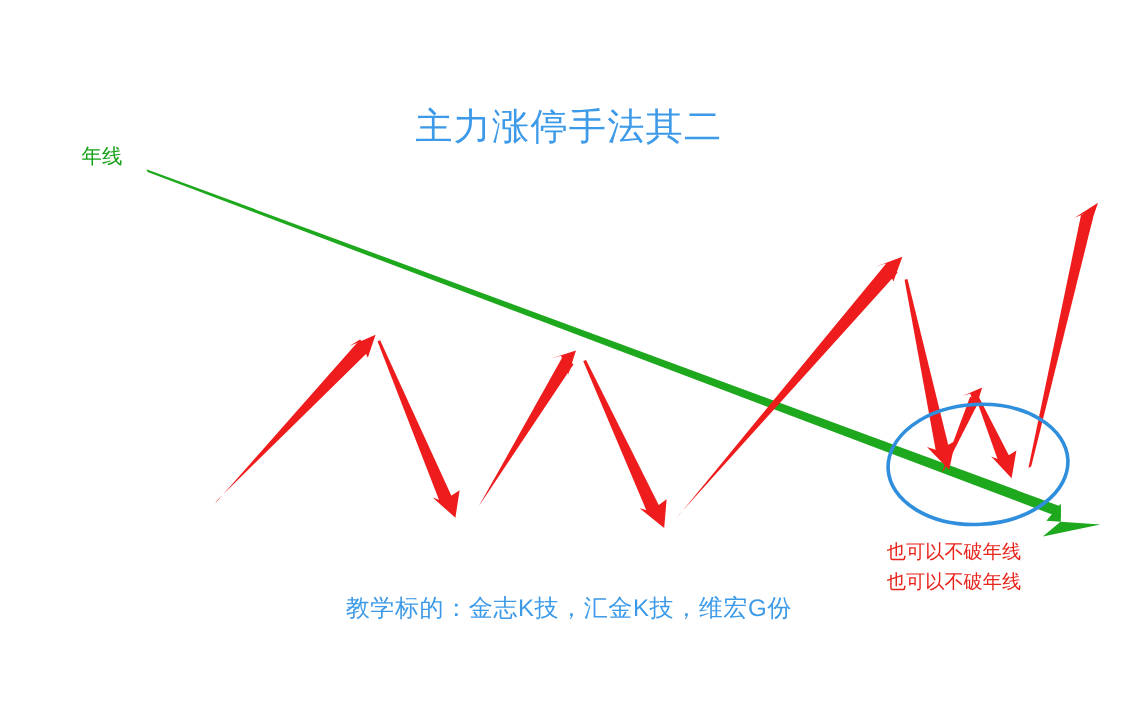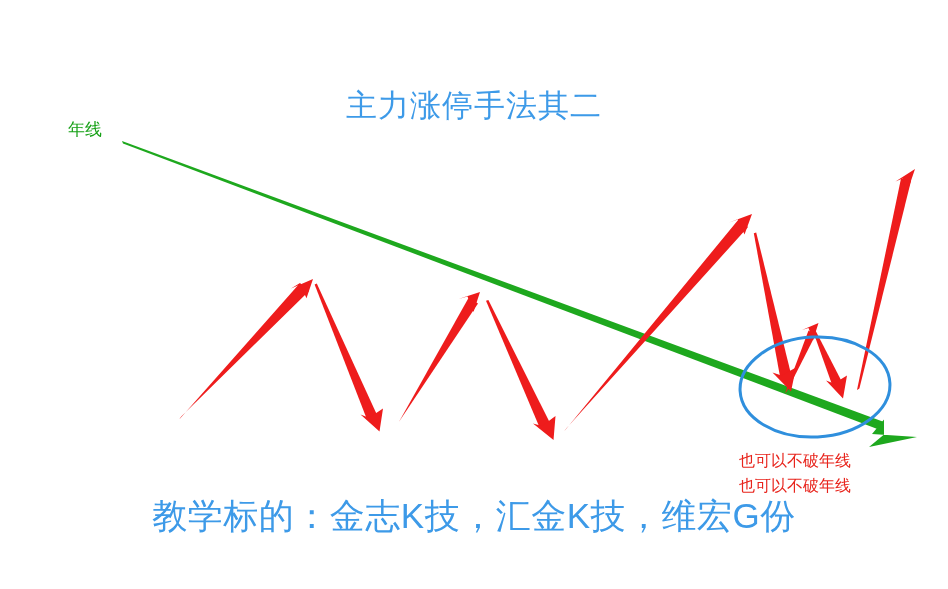--- a/index.html
+++ b/index.html
@@ -37,28 +37,27 @@
     text-align: center;
     font-size: 31px;
     color: #3d9ae8;
     letter-spacing: 1px;
   }
   #trendline-label {
     left: 68px;
     top: 121px;
     font-size: 17px;
     color: #17a117;
-    font-family: Liberation Mono, monospace;
   }
   #caption-text {
     left: 0;
     top: 496px;
     width: 948px;
     text-align: center;
-    font-size: 35px;
+    font-size: 20px;
     color: #3d9ae8;
     letter-spacing: 0.5px;
   }
   #note-line-1 {
     left: 739px;
     top: 452px;
     font-size: 16px;
     color: #e8241c;
   }
   #note-line-2 {

